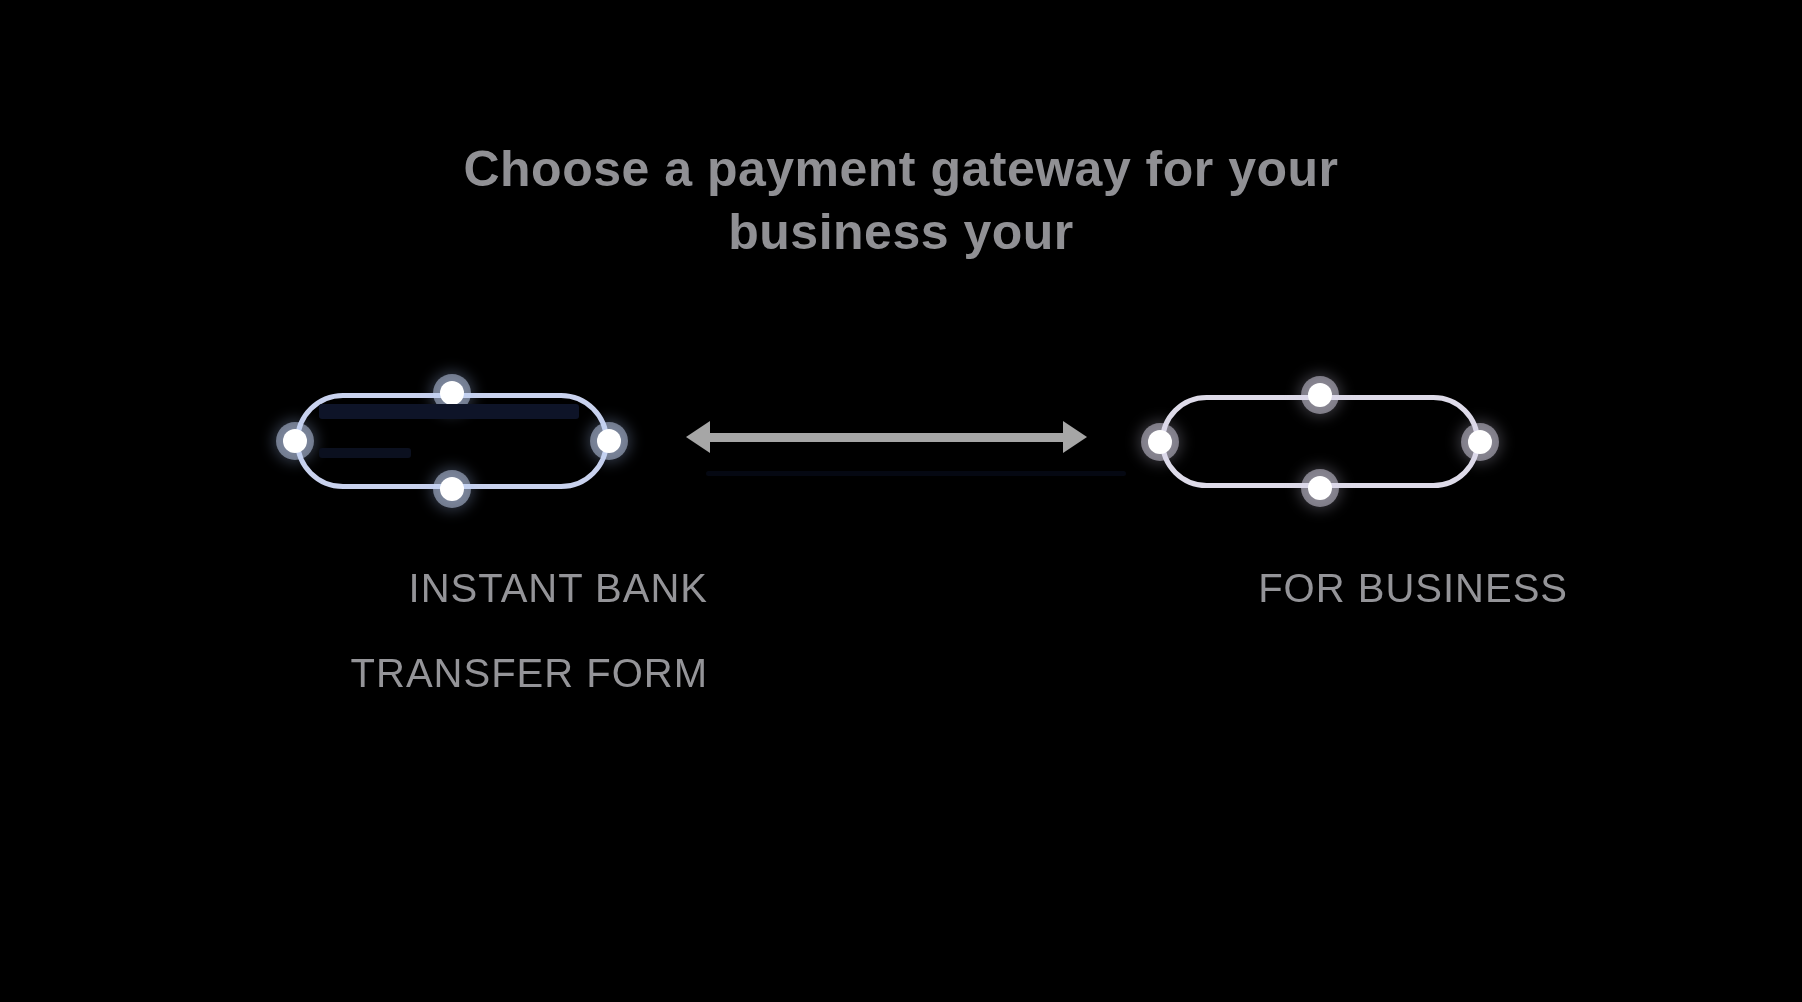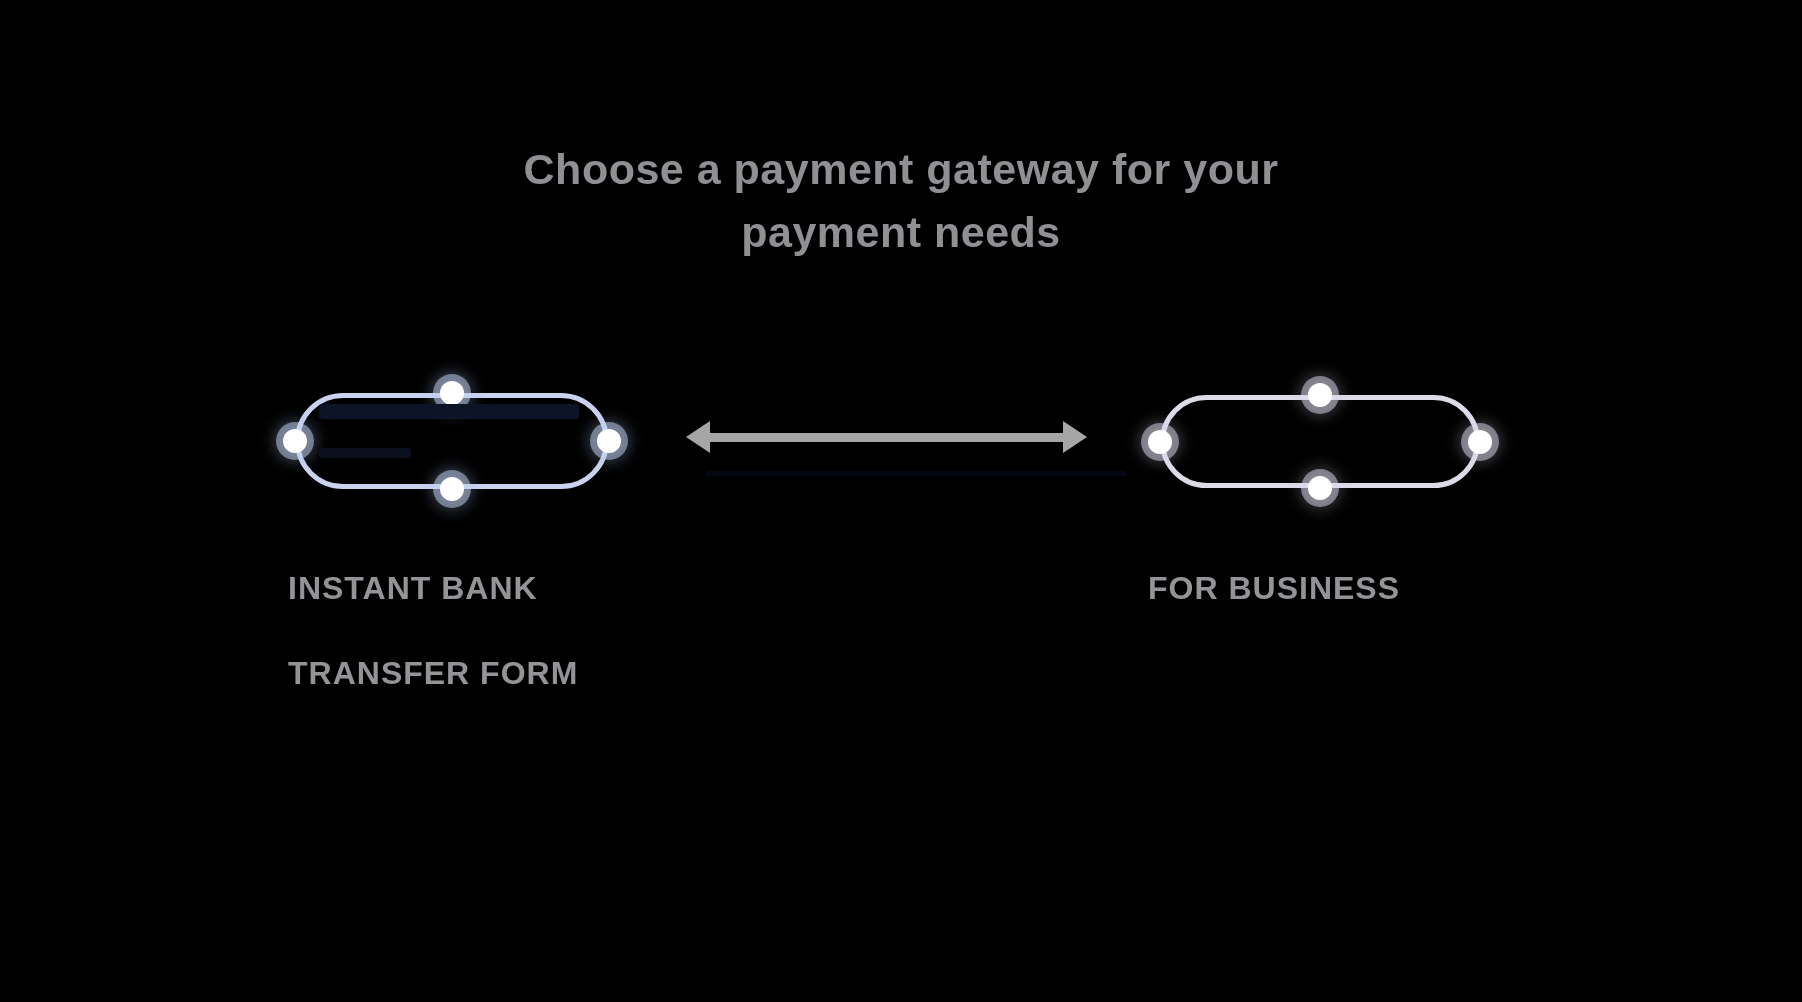--- a/index.html
+++ b/index.html
@@ -19,21 +19,21 @@
     font-family:"Liberation Sans", sans-serif;
     overflow:hidden;
   }
 
   
   .title{
     position:absolute;
     top:138px; left:0; width:100%;
     text-align:center;
     color:var(--title-color);
-    font-size:43px;
+    font-size:50px;
     font-weight:600;
     line-height:63px;
     letter-spacing:.5px;
   }
 
   
   .shape{
     position:absolute;
     background:transparent;
     border-radius:52px;
@@ -98,41 +98,41 @@
     position:absolute;
     left:706px; top:471px; width:420px; height:5px;
     background:#060a16; opacity:.8; border-radius:3px;
   }
 
   
   .caption-col{
     position:absolute;
     top:566px;
     width:420px;
-    text-align:left;
+    text-align:right;
     color:var(--caption-color);
-    font-size:32px;
-    font-weight:700;
+    font-size:40px;
+    font-weight:400;
     letter-spacing:1px;
     text-transform:uppercase;
   }
   .caption-col .cap-line{
     line-height:44px;
     margin-bottom:41px;
     white-space:nowrap;
   }
   .caption-col-left { left:288px;  }
   .caption-col-right{ left:1148px; }
 </style>
 </head>
 <body>
 
 <div class="title">
   <div>Choose a payment gateway for your</div>
-  <div>payment needs</div>
+  <div>business your</div>
 </div>
 
 <div class="shape shape-left">
   <span class="handle h-top"></span>
   <span class="handle h-bottom"></span>
   <span class="handle h-left"></span>
   <span class="handle h-right"></span>
 </div>
 <div class="inner-smudge-1"></div>
 <div class="inner-smudge-2"></div>

